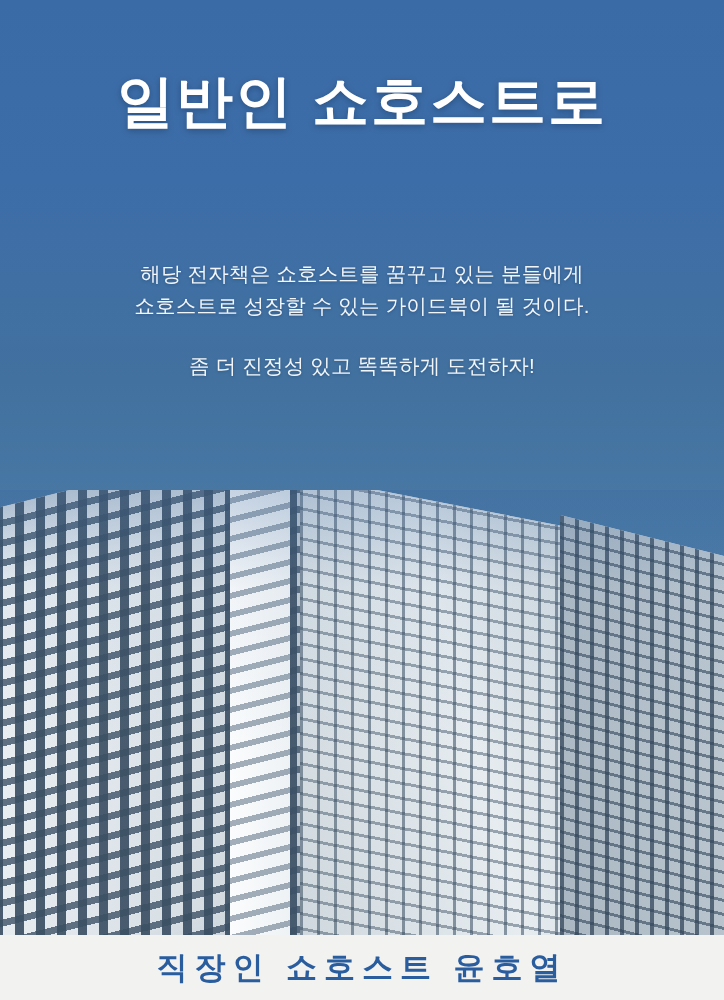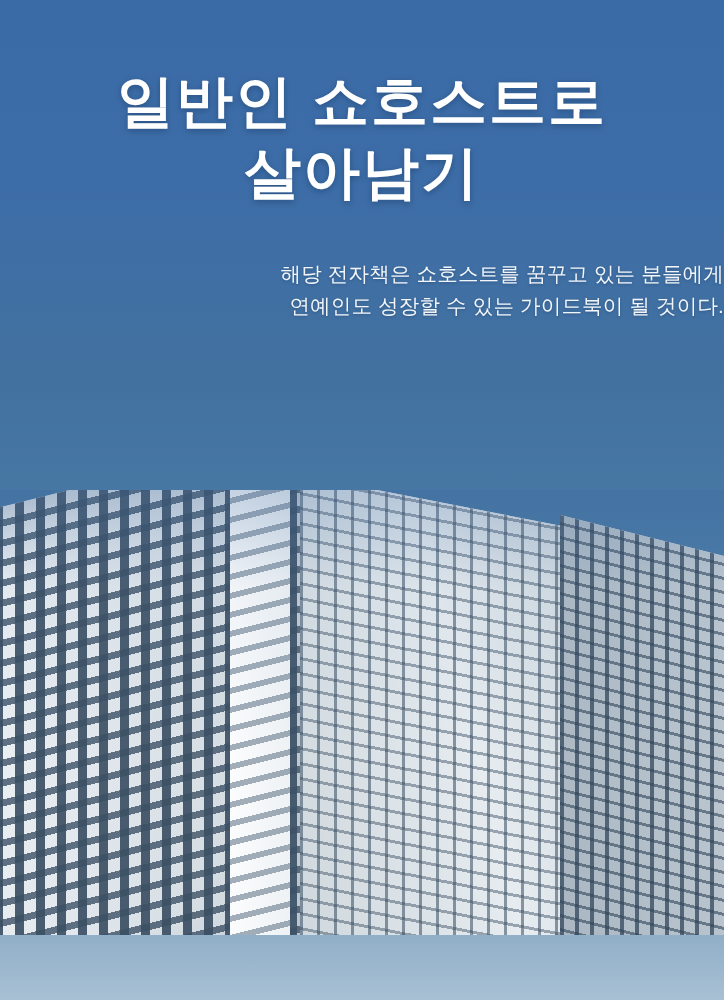--- a/index.html
+++ b/index.html
@@ -49,21 +49,21 @@
     line-height: 1.25;
     text-shadow: 0 2px 6px rgba(10, 35, 65, 0.35);
   }
 
   
   .desc-block {
     position: absolute;
     top: 258px;
     left: 0;
     right: 0;
-    text-align: right;
+    text-align: center;
     color: #f2f6fa;
   }
   .desc-line {
     font-size: 20.5px;
     line-height: 1.55;
     letter-spacing: 0.2px;
     text-shadow: 0 1px 3px rgba(10, 35, 65, 0.3);
   }
   .desc-gap {
     height: 28px;
@@ -197,32 +197,35 @@
 </style>
 </head>
 <body>
 
 <div class="cover">
 
   <div class="sky"></div>
 
   <div class="title-block">
     <div class="title-line">일반인 쇼호스트로</div>
-    <div class="title-line">살아남기</div>
   </div>
 
   <div class="desc-block">
     <div class="desc-line">해당 전자책은 쇼호스트를 꿈꾸고 있는 분들에게</div>
-    <div class="desc-line">연예인도 성장할 수 있는 가이드북이 될 것이다.</div>
+    <div class="desc-line">쇼호스트로 성장할 수 있는 가이드북이 될 것이다.</div>
     <div class="desc-gap"></div>
+    <div class="desc-line">좀 더 진정성 있고 똑똑하게 도전하자!</div>
   </div>
 
   <div class="buildings">
     <div class="sky-gap"></div>
     <div class="bld bld-left"></div>
     <div class="bld bld-left-edge"></div>
     <div class="bld bld-right"></div>
     <div class="bld bld-right2"></div>
     <div class="photo-vignette"></div>
   </div>
 
+  <div class="author-bar">
+    <div class="author-text">직장인 쇼호스트 윤호열</div>
+  </div>
 
 </div>
 
 </body></html>

